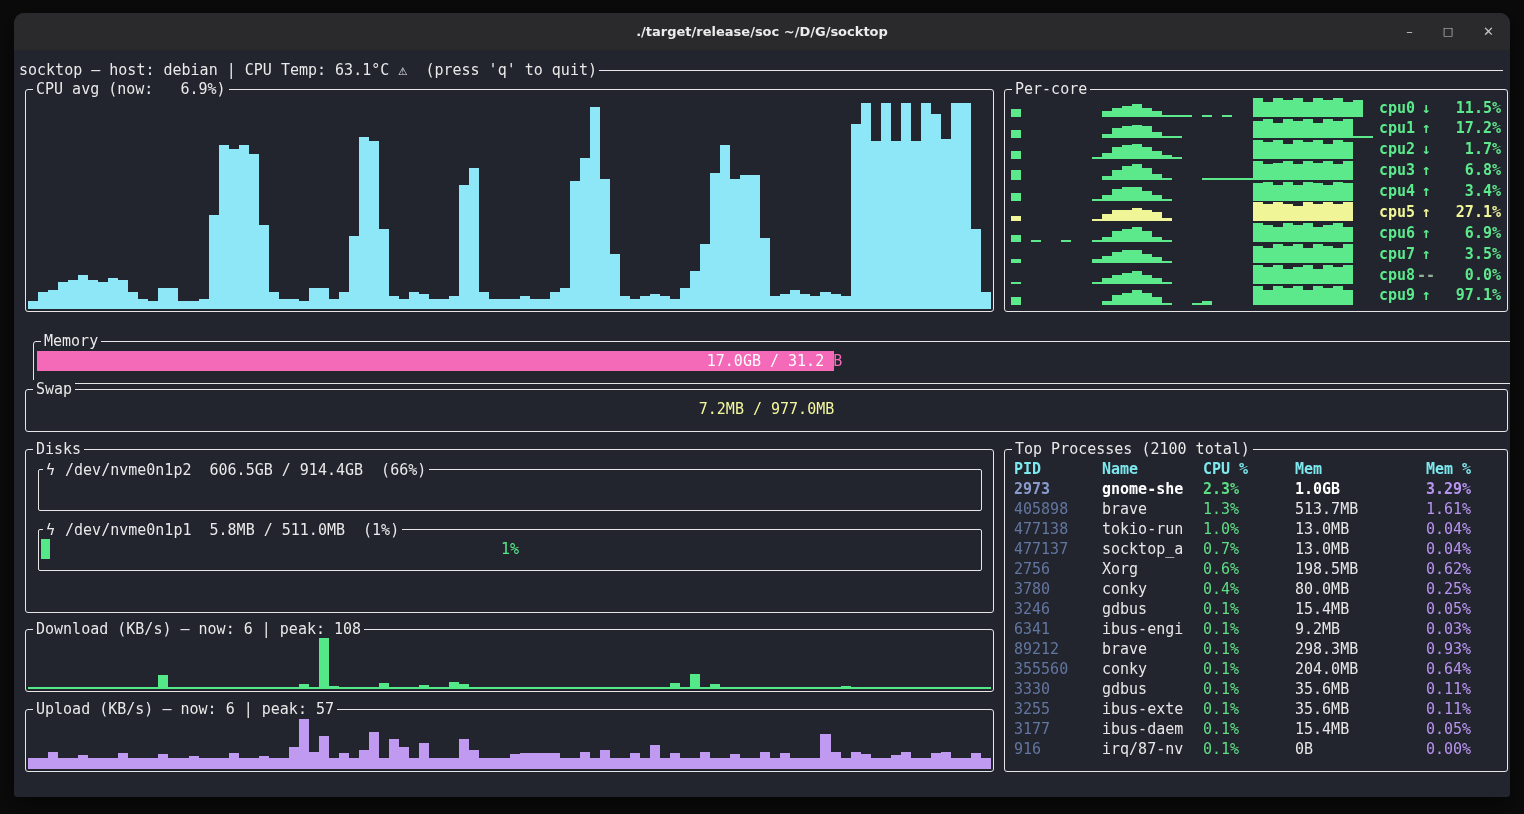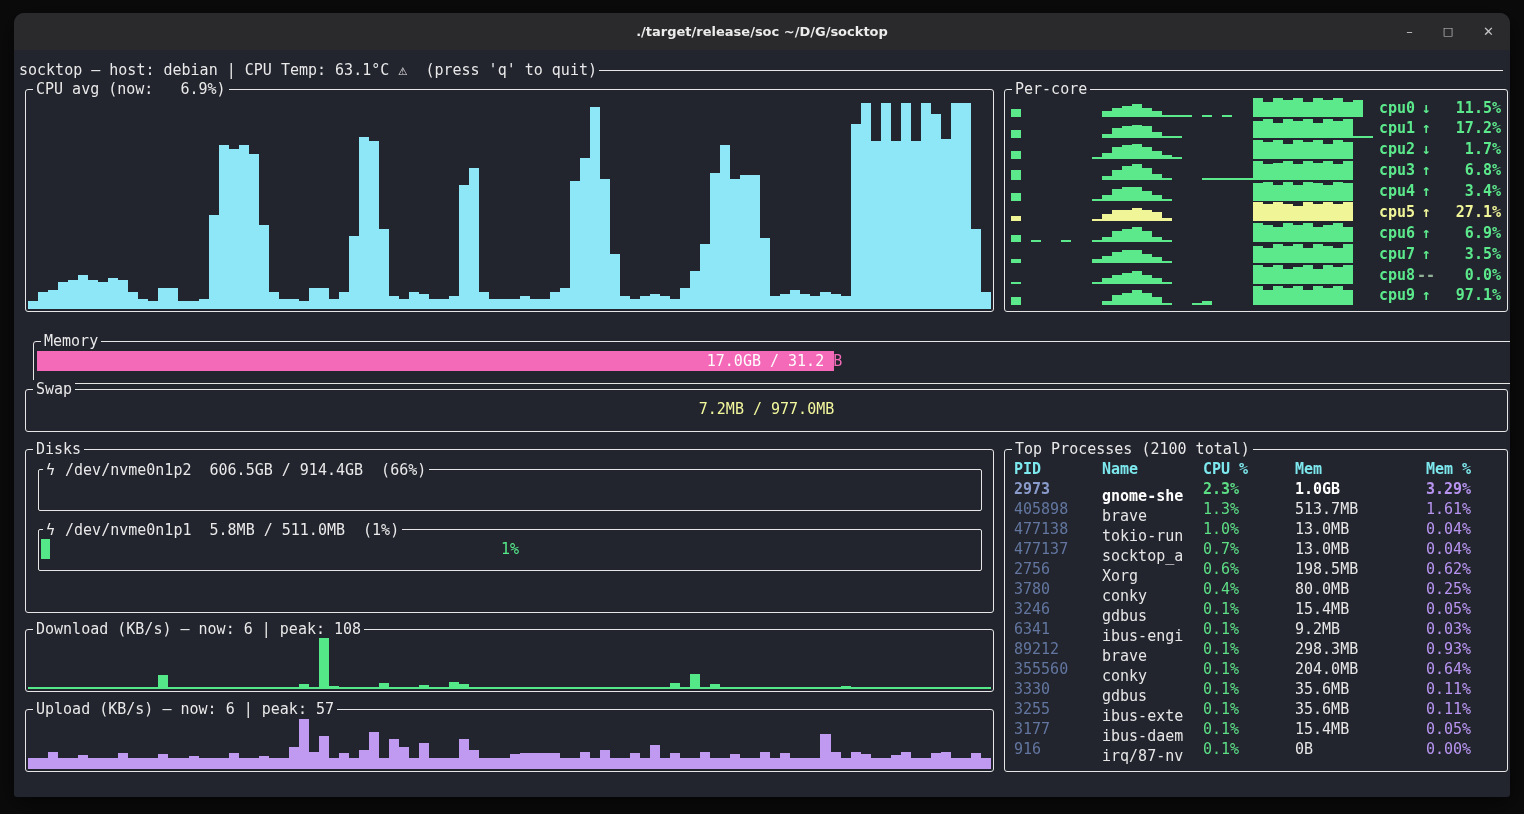--- a/index.html
+++ b/index.html
@@ -75,21 +75,21 @@
   .dbar-fill{position:absolute;left:0;top:0;bottom:0;background:var(--green);}
   .dbar-label{position:absolute;inset:0;text-align:center;line-height:20px;}
   #dsub-0 .dbar-label{color:#fdfdfd;}
   #dsub-1 .dbar-label{color:var(--green);}
 
   
   #proc-table{position:absolute;left:0;right:0;top:9px;}
   .prow{display:grid;grid-template-columns:88px 101px 92px 131px 1fr;height:20px;line-height:20px;padding:0 9px;}
   .prow.head{color:var(--cyanhdr);font-weight:bold;}
   .prow .c-pid{color:var(--slate);}
-  .prow .c-name{color:#e6e6e6;margin-top:7px;}
+  .prow .c-name{color:#e6e6e6;}
   .prow .c-cpu{color:var(--tgreen);}
   .prow .c-mem{color:#e6e6e6;}
   .prow .c-memp{color:var(--purple);}
   .prow.first{font-weight:bold;}
   .prow.first .c-pid{color:#8a9ccb;}
   .prow.first .c-name,.prow.first .c-mem{color:#ffffff;}
 </style>
 </head>
 <body>
 

